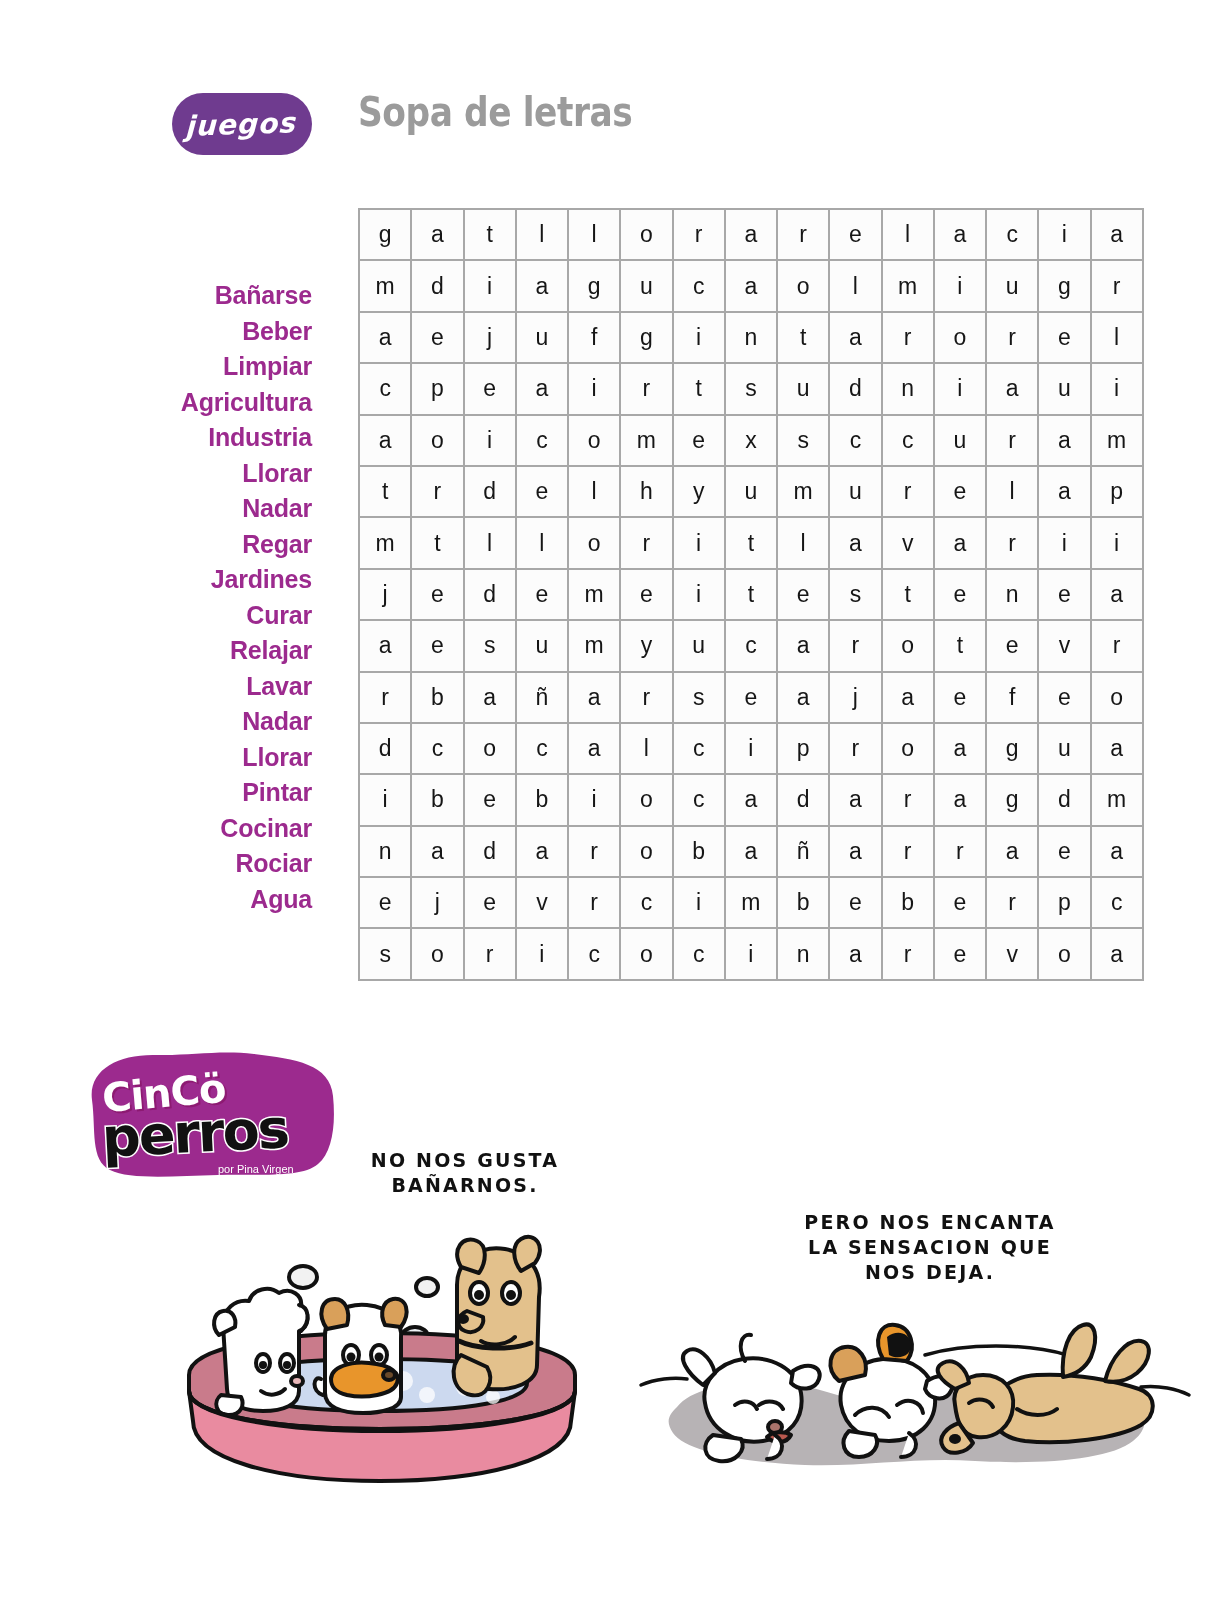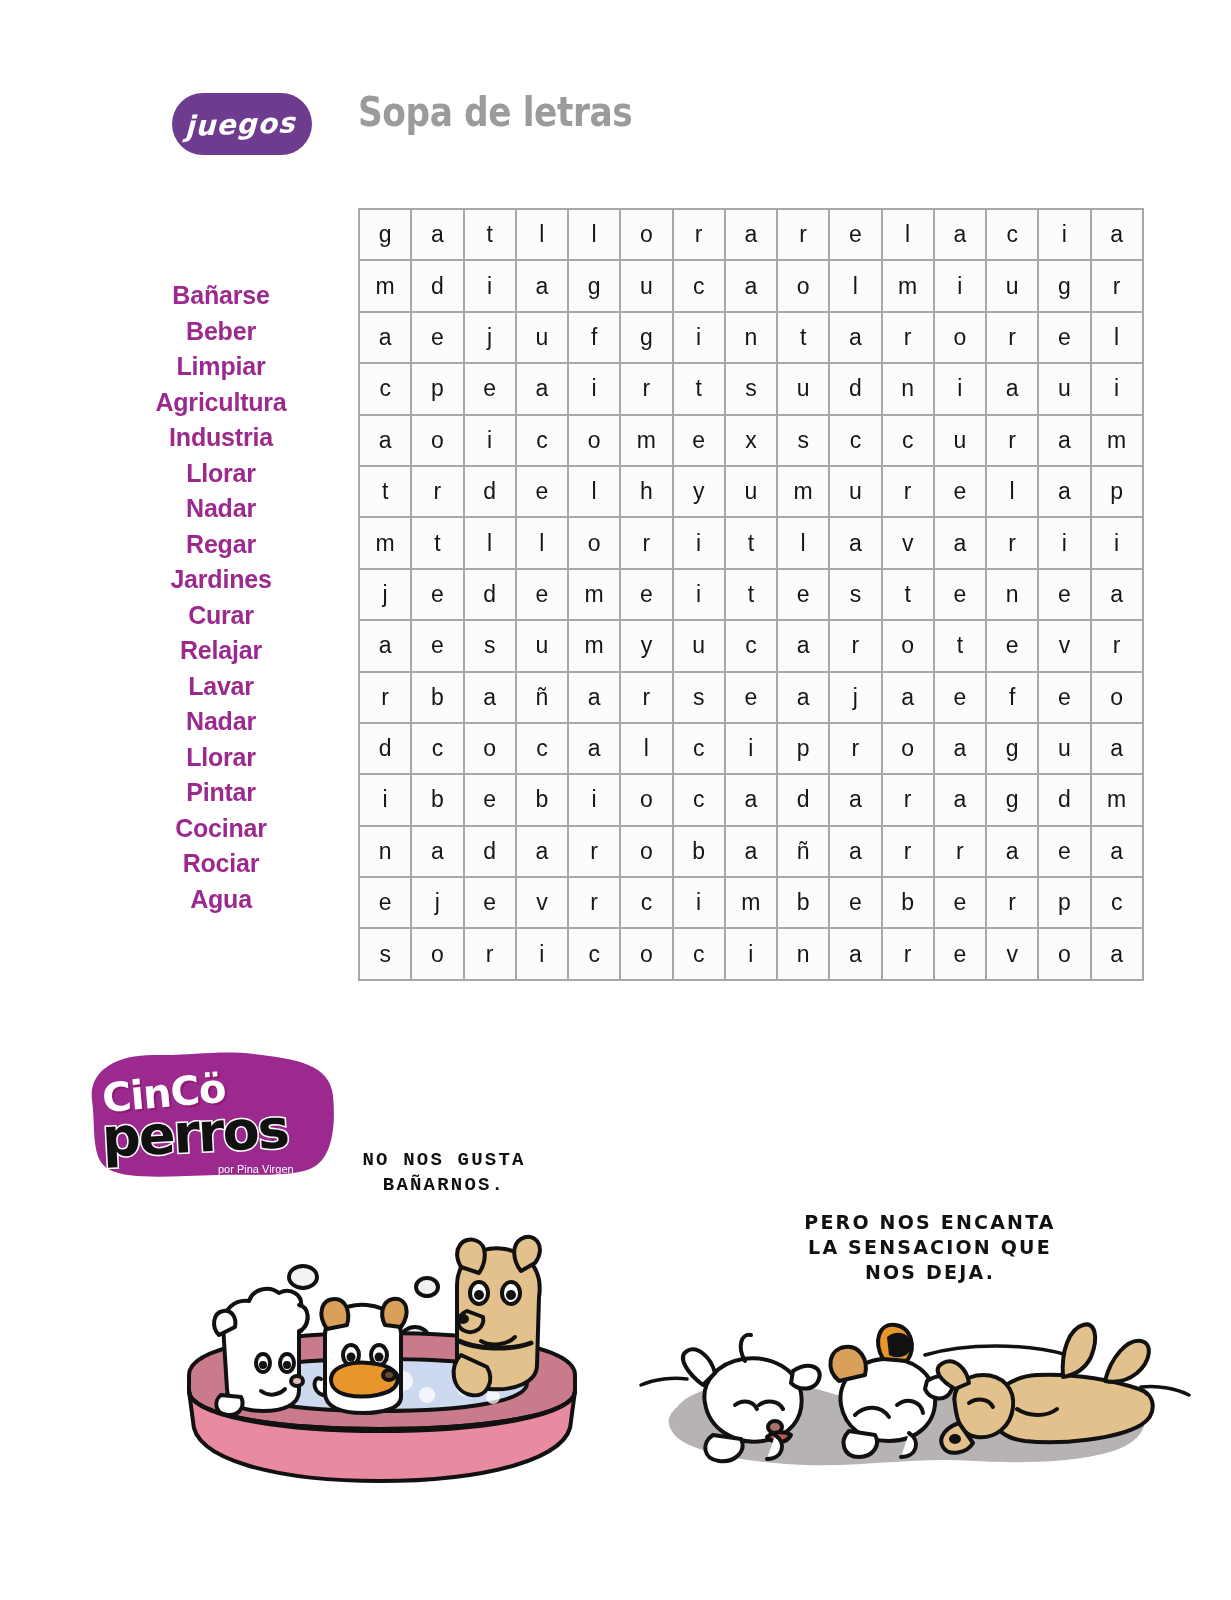--- a/index.html
+++ b/index.html
@@ -130,41 +130,41 @@
     position: absolute;
     font-family: "DejaVu Sans", sans-serif;
     font-size: 19px;
     font-weight: bold;
     color: #111111;
     letter-spacing: 2.2px;
     line-height: 25px;
     text-align: center;
     white-space: pre-line;
   }
-  .caption-left  { left: 319px; top: 1148px; width: 250px; font-family: Liberation Mono, monospace; }
+  .caption-left  { left: 340px; top: 1148px; width: 250px; }
   .caption-right { left: 780px; top: 1185px; width: 300px; margin-top: 25px; }
 
   
   .illo-left  { position: absolute; left: 175px; top: 1215px; width: 420px; height: 290px; }
   .illo-right { position: absolute; left: 625px; top: 1285px; width: 570px; height: 200px; }
 </style>
 </head>
 <body>
 
 <div class="header">
 
   <div class="juegos-badge" style="background: rgb(111, 59, 143);">
     <span class="jtext">juegos</span>
   </div>
 
   <div class="page-title" style="color: rgb(155, 155, 155);">Sopa de letras</div>
 
 </div>
 
-<div class="word-list" style="color: rgb(156, 42, 142); text-align: center;">
+<div class="word-list" style="color: rgb(156, 42, 142);">
     <div>Bañarse</div>
     <div>Beber</div>
     <div>Limpiar</div>
     <div>Agricultura</div>
     <div>Industria</div>
     <div>Llorar</div>
     <div>Nadar</div>
     <div>Regar</div>
     <div>Jardines</div>
     <div>Curar</div>

